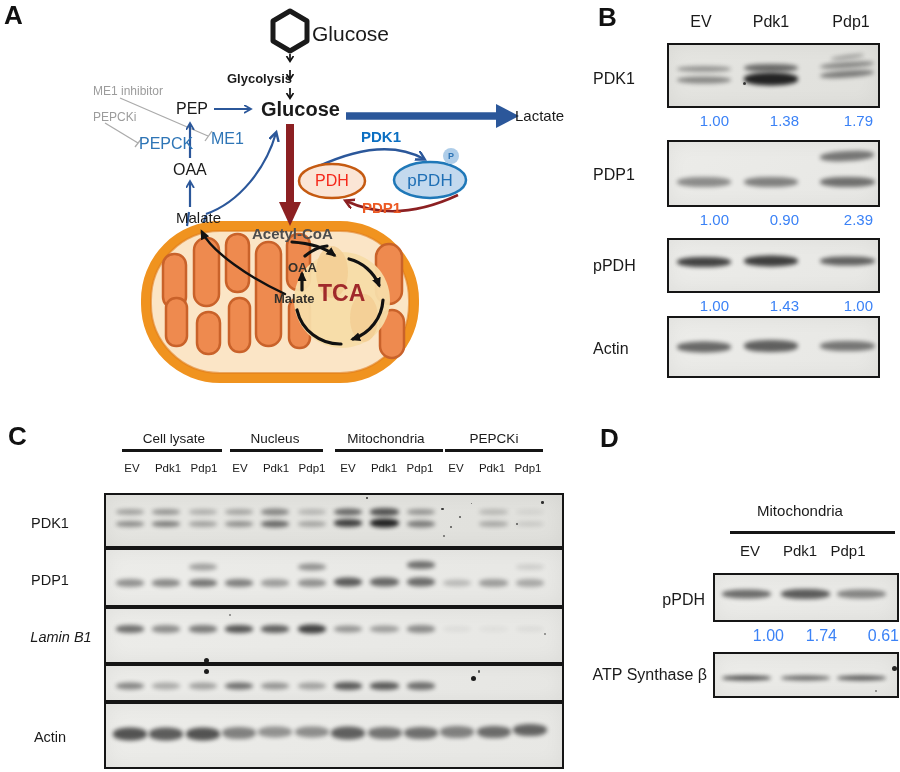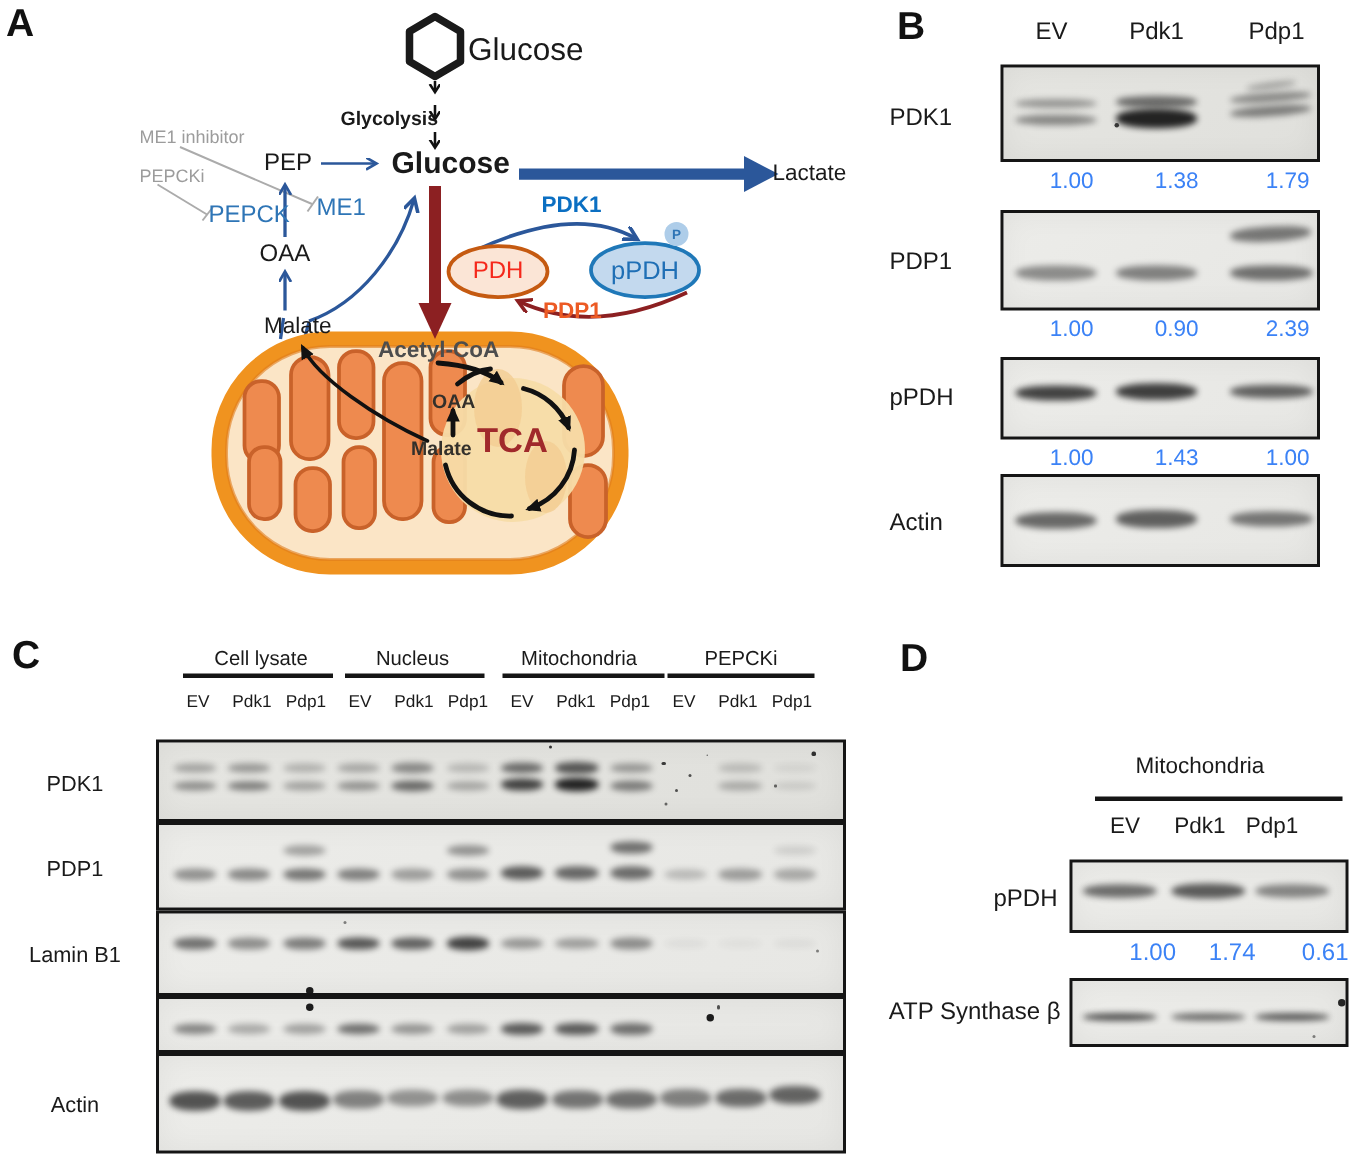--- a/index.html
+++ b/index.html
@@ -222,21 +222,21 @@
     <div class="c-lane" style="left:508px;top:47px;width:40px;">Pdp1</div>
 
     <div class="c-rowlab" style="left:0;top:99px;">
       <div>PDK1</div>
       <div></div>
     </div>
     <div class="c-rowlab" style="left:0;top:156px;">
       <div>PDP1</div>
       <div></div>
     </div>
-    <div class="c-rowlab" style="left:0;top:213px;">
+    <div class="c-rowlab" style="left:11px;top:213px;font-style:italic;">
       <div>Lamin B1</div>
       <div></div>
     </div>
     <div class="c-rowlab" style="left:0;top:313px;">
       <div>Actin</div>
       <div></div>
     </div>
 
     <div class="blot dk" style="left:104px;top:78px;width:460px;height:55px;">
         <div class="band" style="left: 2.1%; width: 6.2%; top: 34%; height: 6px; opacity: 0.32; transform: translateY(-50%);"></div>

